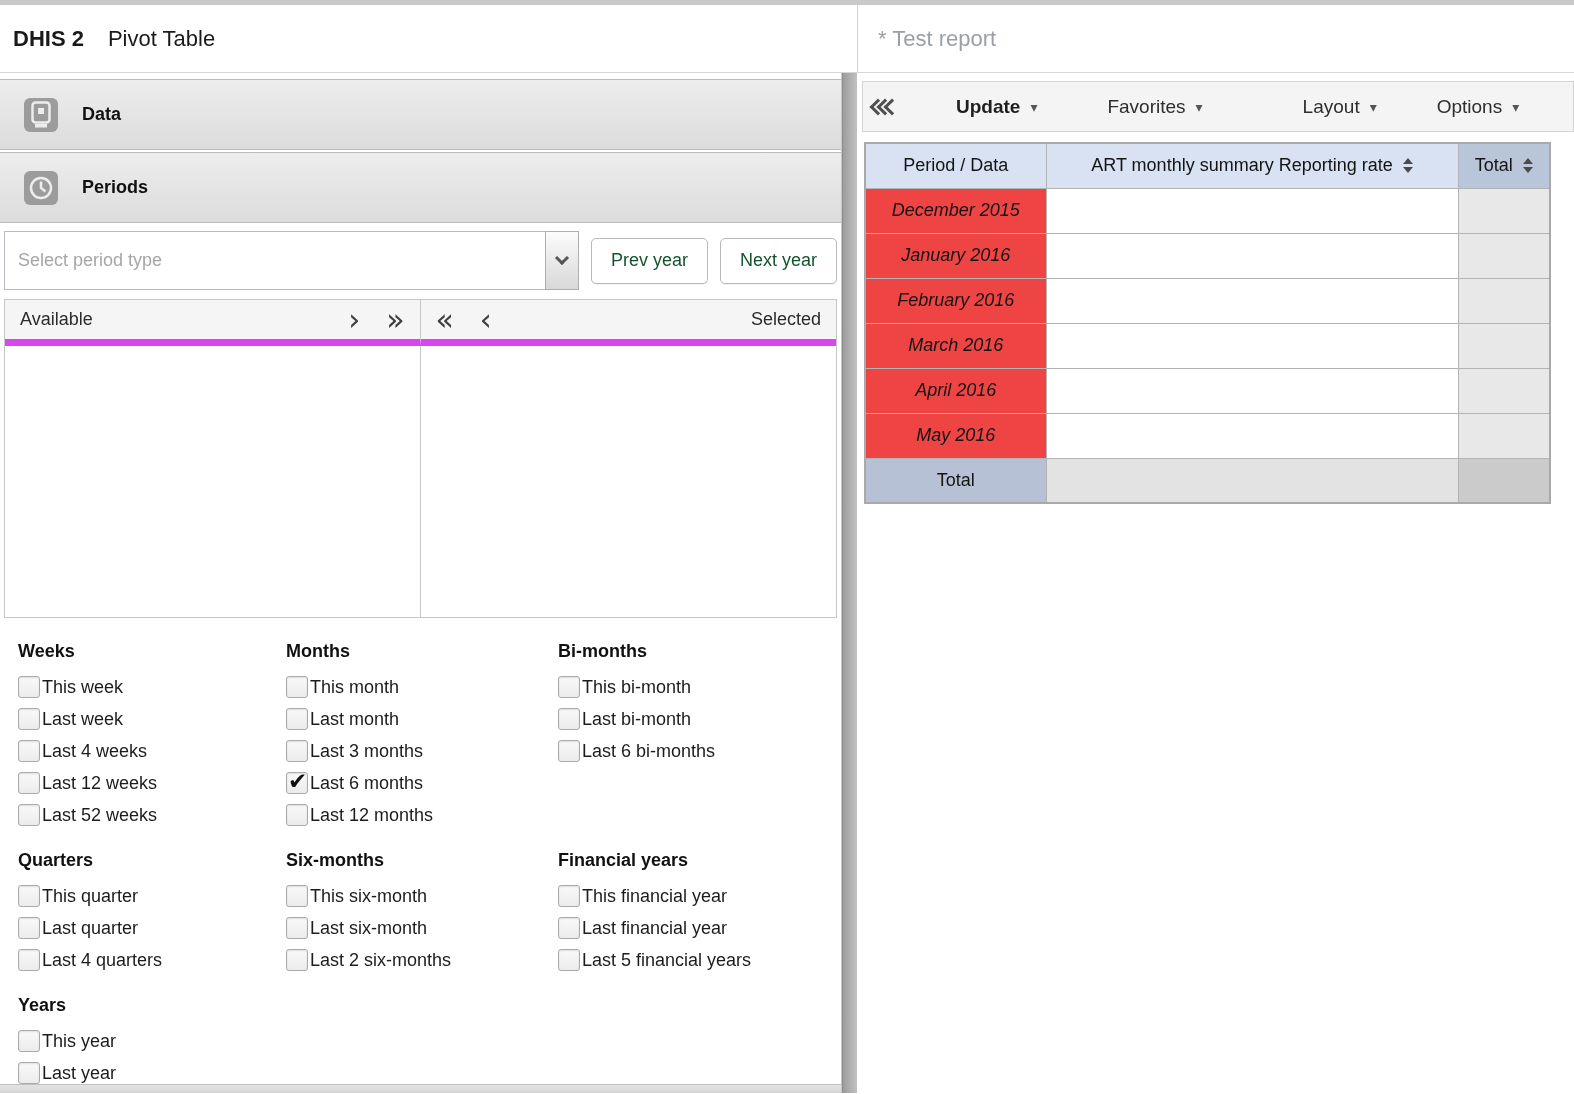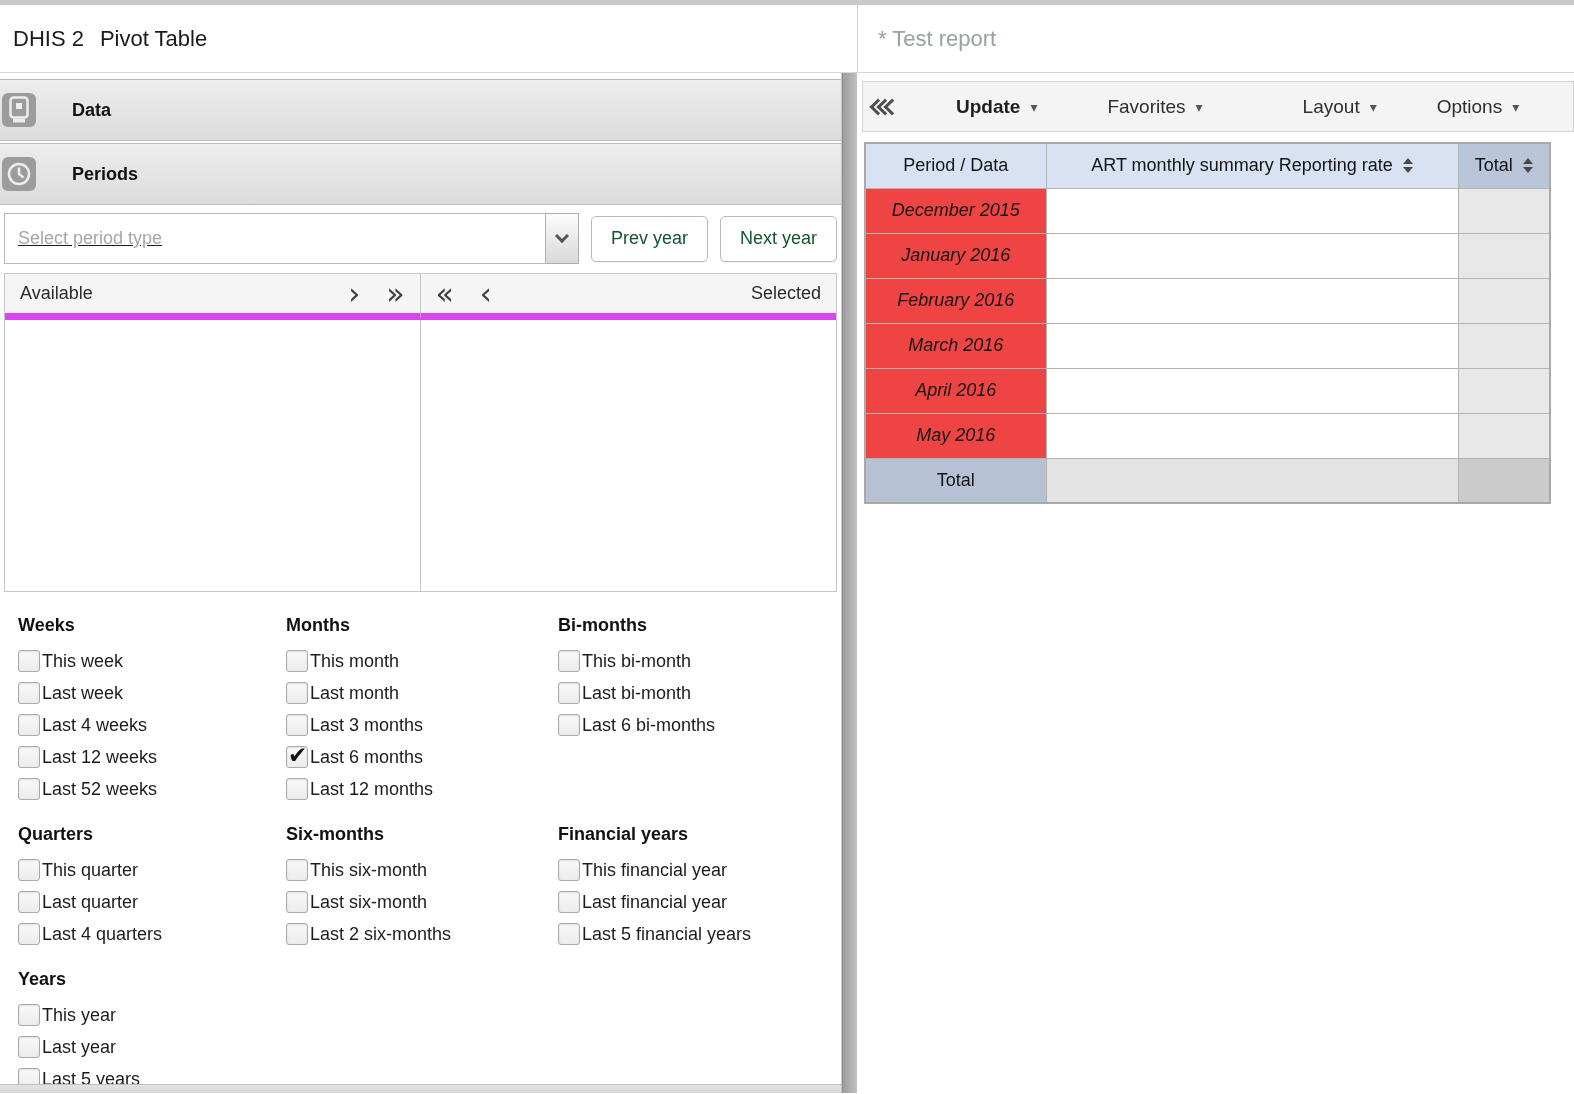--- a/index.html
+++ b/index.html
@@ -4,40 +4,40 @@
 <style>
   * { margin:0; padding:0; box-sizing:border-box; }
   html,body { width:1574px; height:1094px; overflow:hidden; background:#fff;
               font-family:"Liberation Sans","DejaVu Sans",sans-serif; color:#1a1a1a; }
 
   
   .topstrip { height:5px; background:#c9c9c9; }
   .titlebar { height:68px; display:flex; border-bottom:1px solid #d6d6d6; background:#fff; }
   .title-left { width:858px; border-right:1px solid #d2d2d2; display:flex; align-items:center; padding-left:13px;
                 font-size:22px; }
-  .title-left .brand { font-weight:normal; margin-right:16px; }
+  .title-left .brand { font-weight:bold; margin-right:24px; }
   .title-right { flex:1; display:flex; align-items:center; padding-left:20px; font-size:22px; color:#9aa0a6; }
 
   
   .main { display:flex; height:1020px; position:relative; }
   .west { width:842px; position:relative; padding-top:6px; border-right:1px solid #c6c6c6; background:#fff; }
   .splitter { width:15px; margin-right:5px; background:linear-gradient(90deg,#9d9d9d,#c1c1c1);
               border-left:1px solid #8f8f8f; cursor:col-resize; }
   .center { flex:1; overflow:hidden; }
 
   
-  .acc-header { height:62px; background:linear-gradient(#ededed,#dcdcdc);
+  .acc-header { height:71px; background:linear-gradient(#ededed,#dcdcdc);
                 border-top:1px solid #bababa; border-bottom:1px solid #bababa;
-                display:flex; align-items:center; padding-left:2px; gap:36px; cursor:pointer; }
+                display:flex; align-items:center; padding-left:24px; gap:24px; cursor:pointer; }
   .acc-header + .acc-header { margin-top:2px; }
   .acc-label { font-weight:bold; font-size:18px; color:#111; }
 
   
   .controls { display:flex; align-items:center; gap:12px; padding:8px 4px 0 4px; }
-  .combo { flex:1; display:flex; height:51px;text-decoration:underline; }
+  .combo { flex:1; display:flex; height:59px; }
   .combo input { flex:1; border:1px solid #b6bac6; border-right:none; padding:0 13px; font-size:18px; color:#333;
                  outline:none; }
   .combo input::placeholder { color:#a6a6a6; }
   .combo-btn { width:34px; border:1px solid #afafaf; background:linear-gradient(#fcfcfc,#d8d8d8);
                display:flex; align-items:center; justify-content:center; cursor:pointer; }
   .vchev { width:10px; height:10px; border-right:3px solid #555; border-bottom:3px solid #555;
            transform:rotate(45deg); margin-top:-5px; }
   .yr-btn { height:46px; padding:0 19px; background:#fff; border:1px solid #b9b9b9; border-radius:5px;
             font-size:18px; color:#14532d; cursor:pointer; box-shadow:0 1px 1px rgba(0,0,0,.05); }
 

